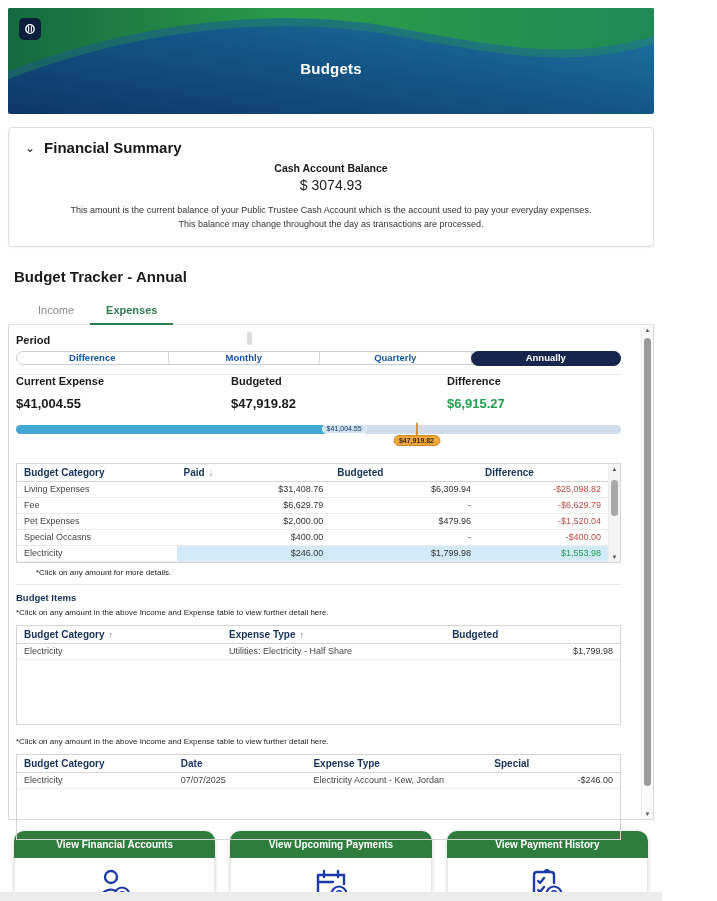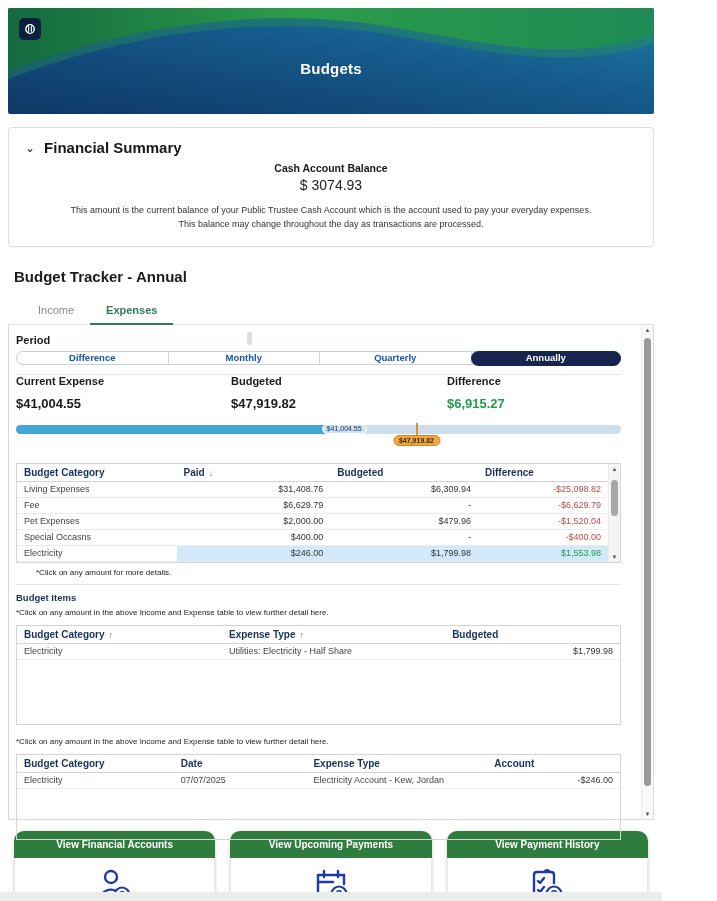--- a/index.html
+++ b/index.html
@@ -296,21 +296,21 @@
               <col style="width:26%">
               <col style="width:22%">
               <col style="width:30%">
               <col style="width:22%">
             </colgroup>
           <thead>
             <tr>
               <th><span>Budget Category</span></th>
               <th><span>Date</span></th>
               <th><span>Expense Type</span></th>
-              <th><span>Account</span></th>
+              <th><span>Special</span></th>
             </tr>
           </thead>
           <tbody>
             <tr>
               <td>Electricity</td>
               <td>07/07/2025</td>
               <td>Electricity Account - Kew, Jordan</td>
               <td class="num">-$246.00</td>
             </tr>
           </tbody>

